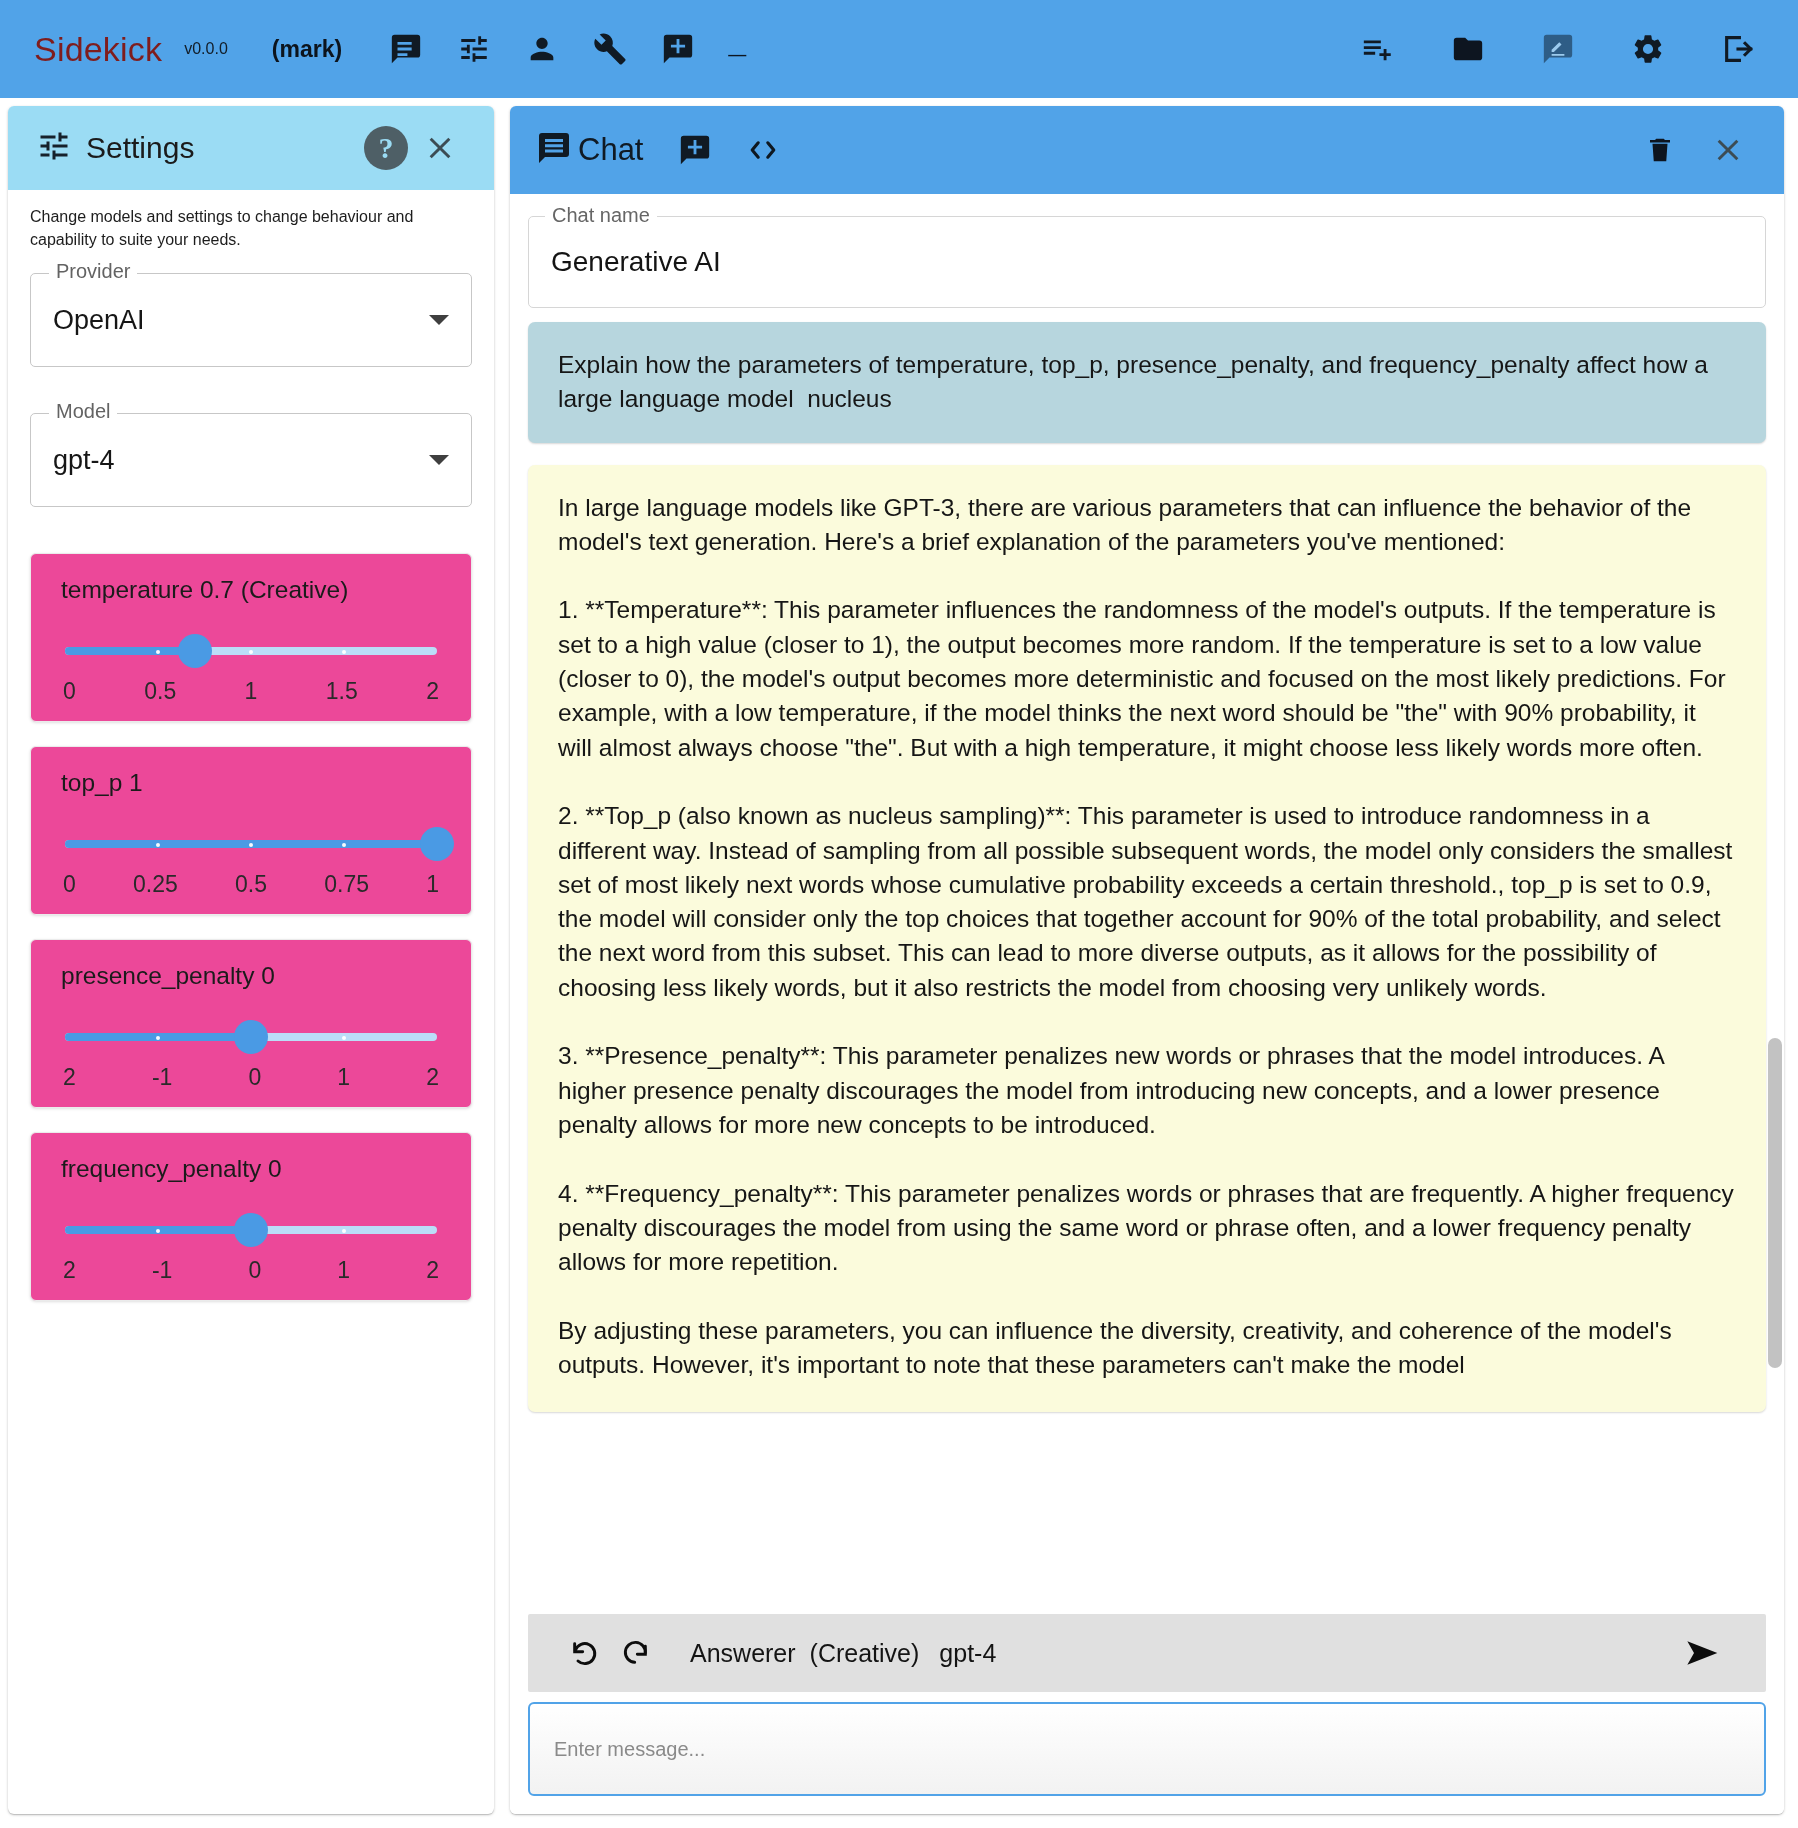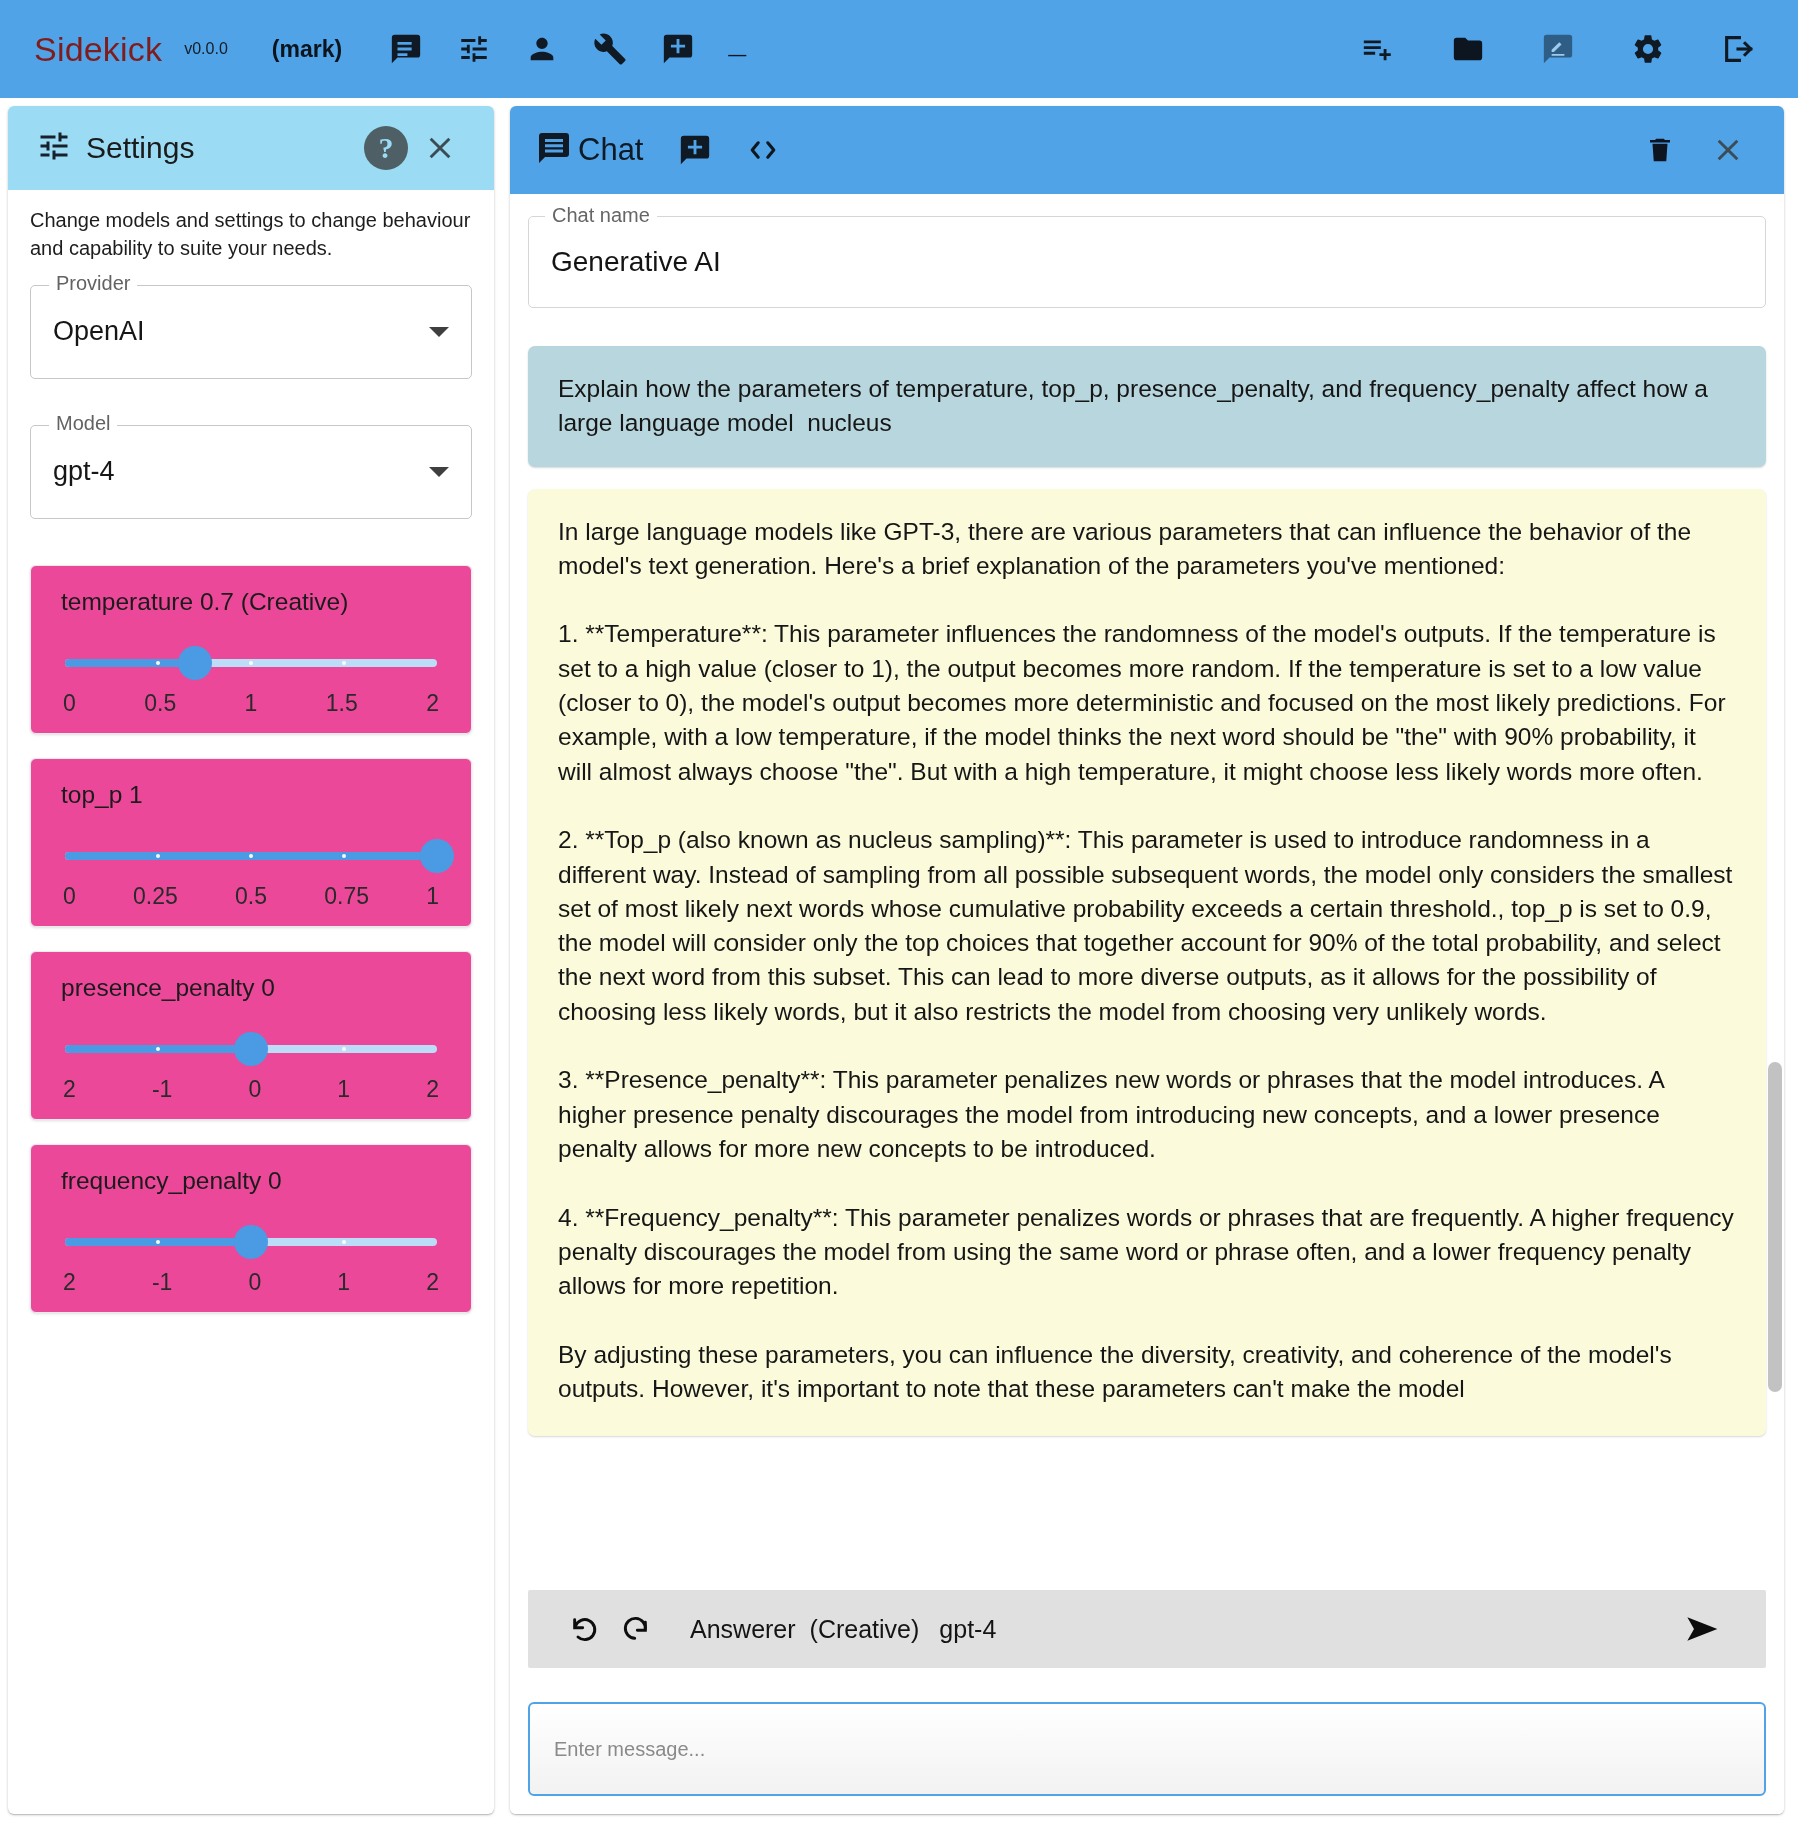--- a/index.html
+++ b/index.html
@@ -64,21 +64,21 @@
   }
   .help-badge {
     width: 44px; height: 44px; border-radius: 50%;
     background: #4e5f66; color: #9bdcf4;
     display: flex; align-items: center; justify-content: center;
     font-size: 30px; font-weight: bold; cursor: pointer;
     font-family: "Liberation Serif", serif;
   }
   .settings-body { padding: 0 16px; flex: 1; overflow: hidden; }
   .settings-desc {
-    font-size: 20px; color: #1d1d1d; line-height: 1.42;
+    font-size: 16px; color: #1d1d1d; line-height: 1.42;
     margin: 16px 6px 22px 6px;
   }
 
   
   .field {
     position: relative;
     border: 1.5px solid #c7c7c7;
     border-radius: 5px;
     height: 94px;
     margin: 0 6px 46px 6px;
@@ -147,21 +147,20 @@
     background: #51a3e8;
     height: 88px; min-height: 88px;
     display: flex; align-items: center;
     padding: 0 22px 0 26px;
   }
   .chat-title { font-size: 31px; color: #101a24; margin-left: 6px; margin-right: 18px; }
   .chat-body {
     flex: 1; display: flex; flex-direction: column;
     min-height: 0; padding: 0;
     background: #fff;
-    gap: 24px;
   }
   .chatname-field {
     position: relative;
     border: 1.5px solid #d6d6d6;
     border-radius: 5px;
     height: 92px; min-height: 92px;
     margin: 22px 18px 10px 18px;
     display: flex; align-items: center;
     padding: 0 22px;
     background: #fff;

